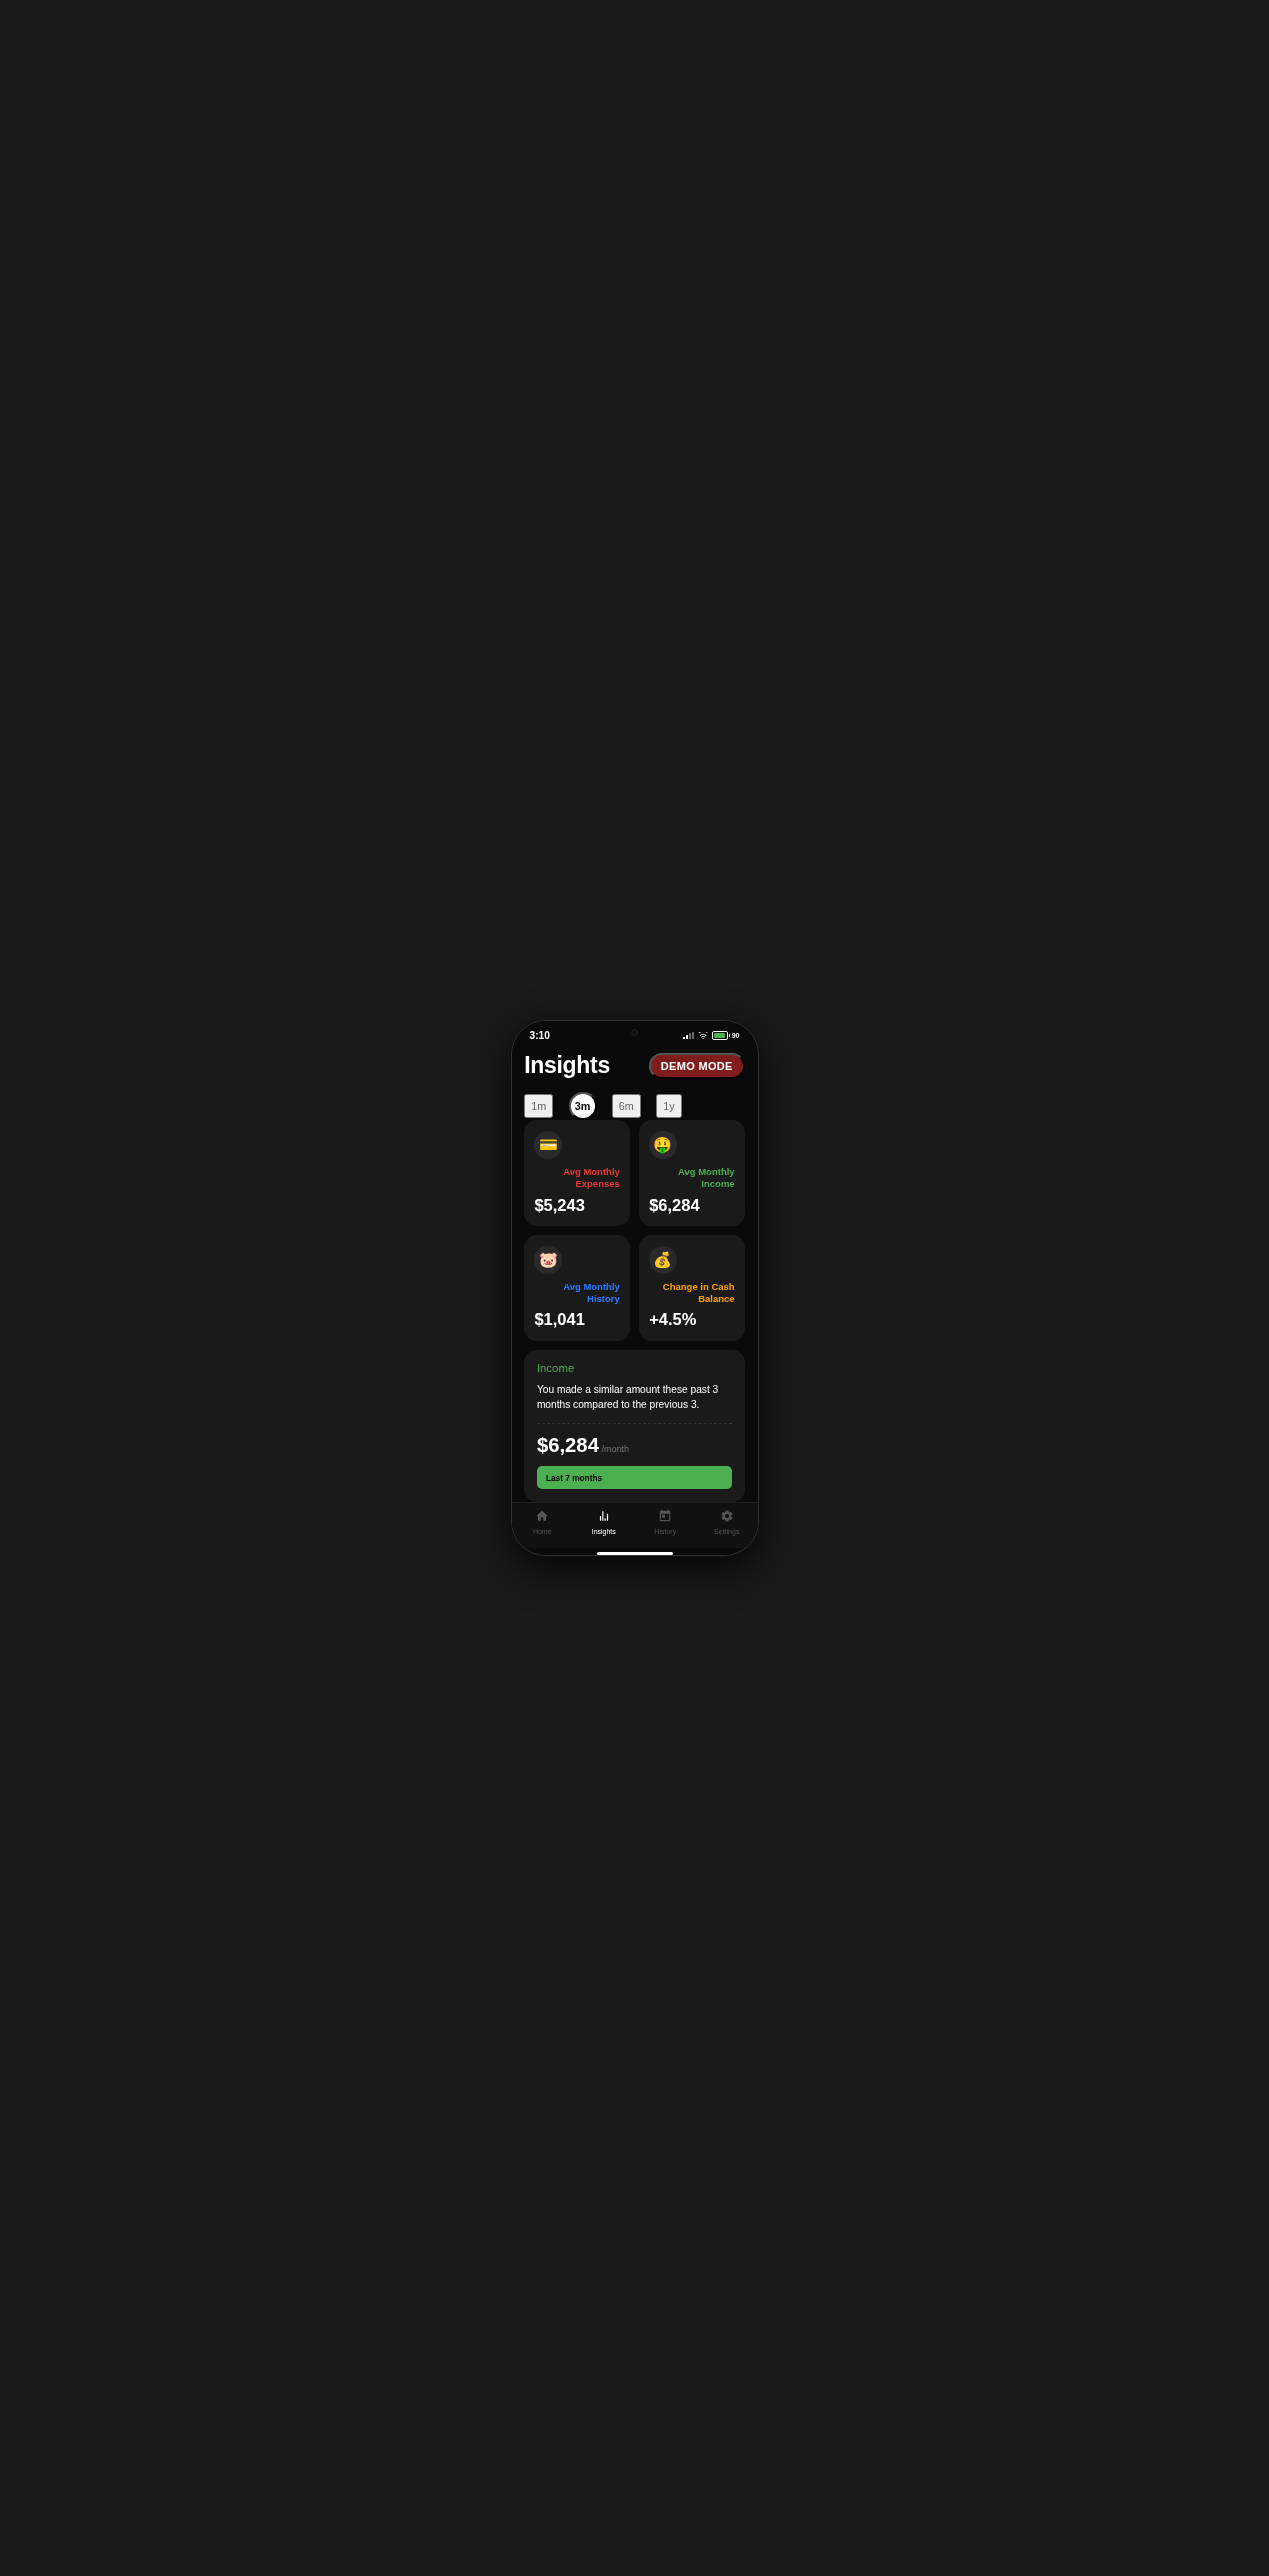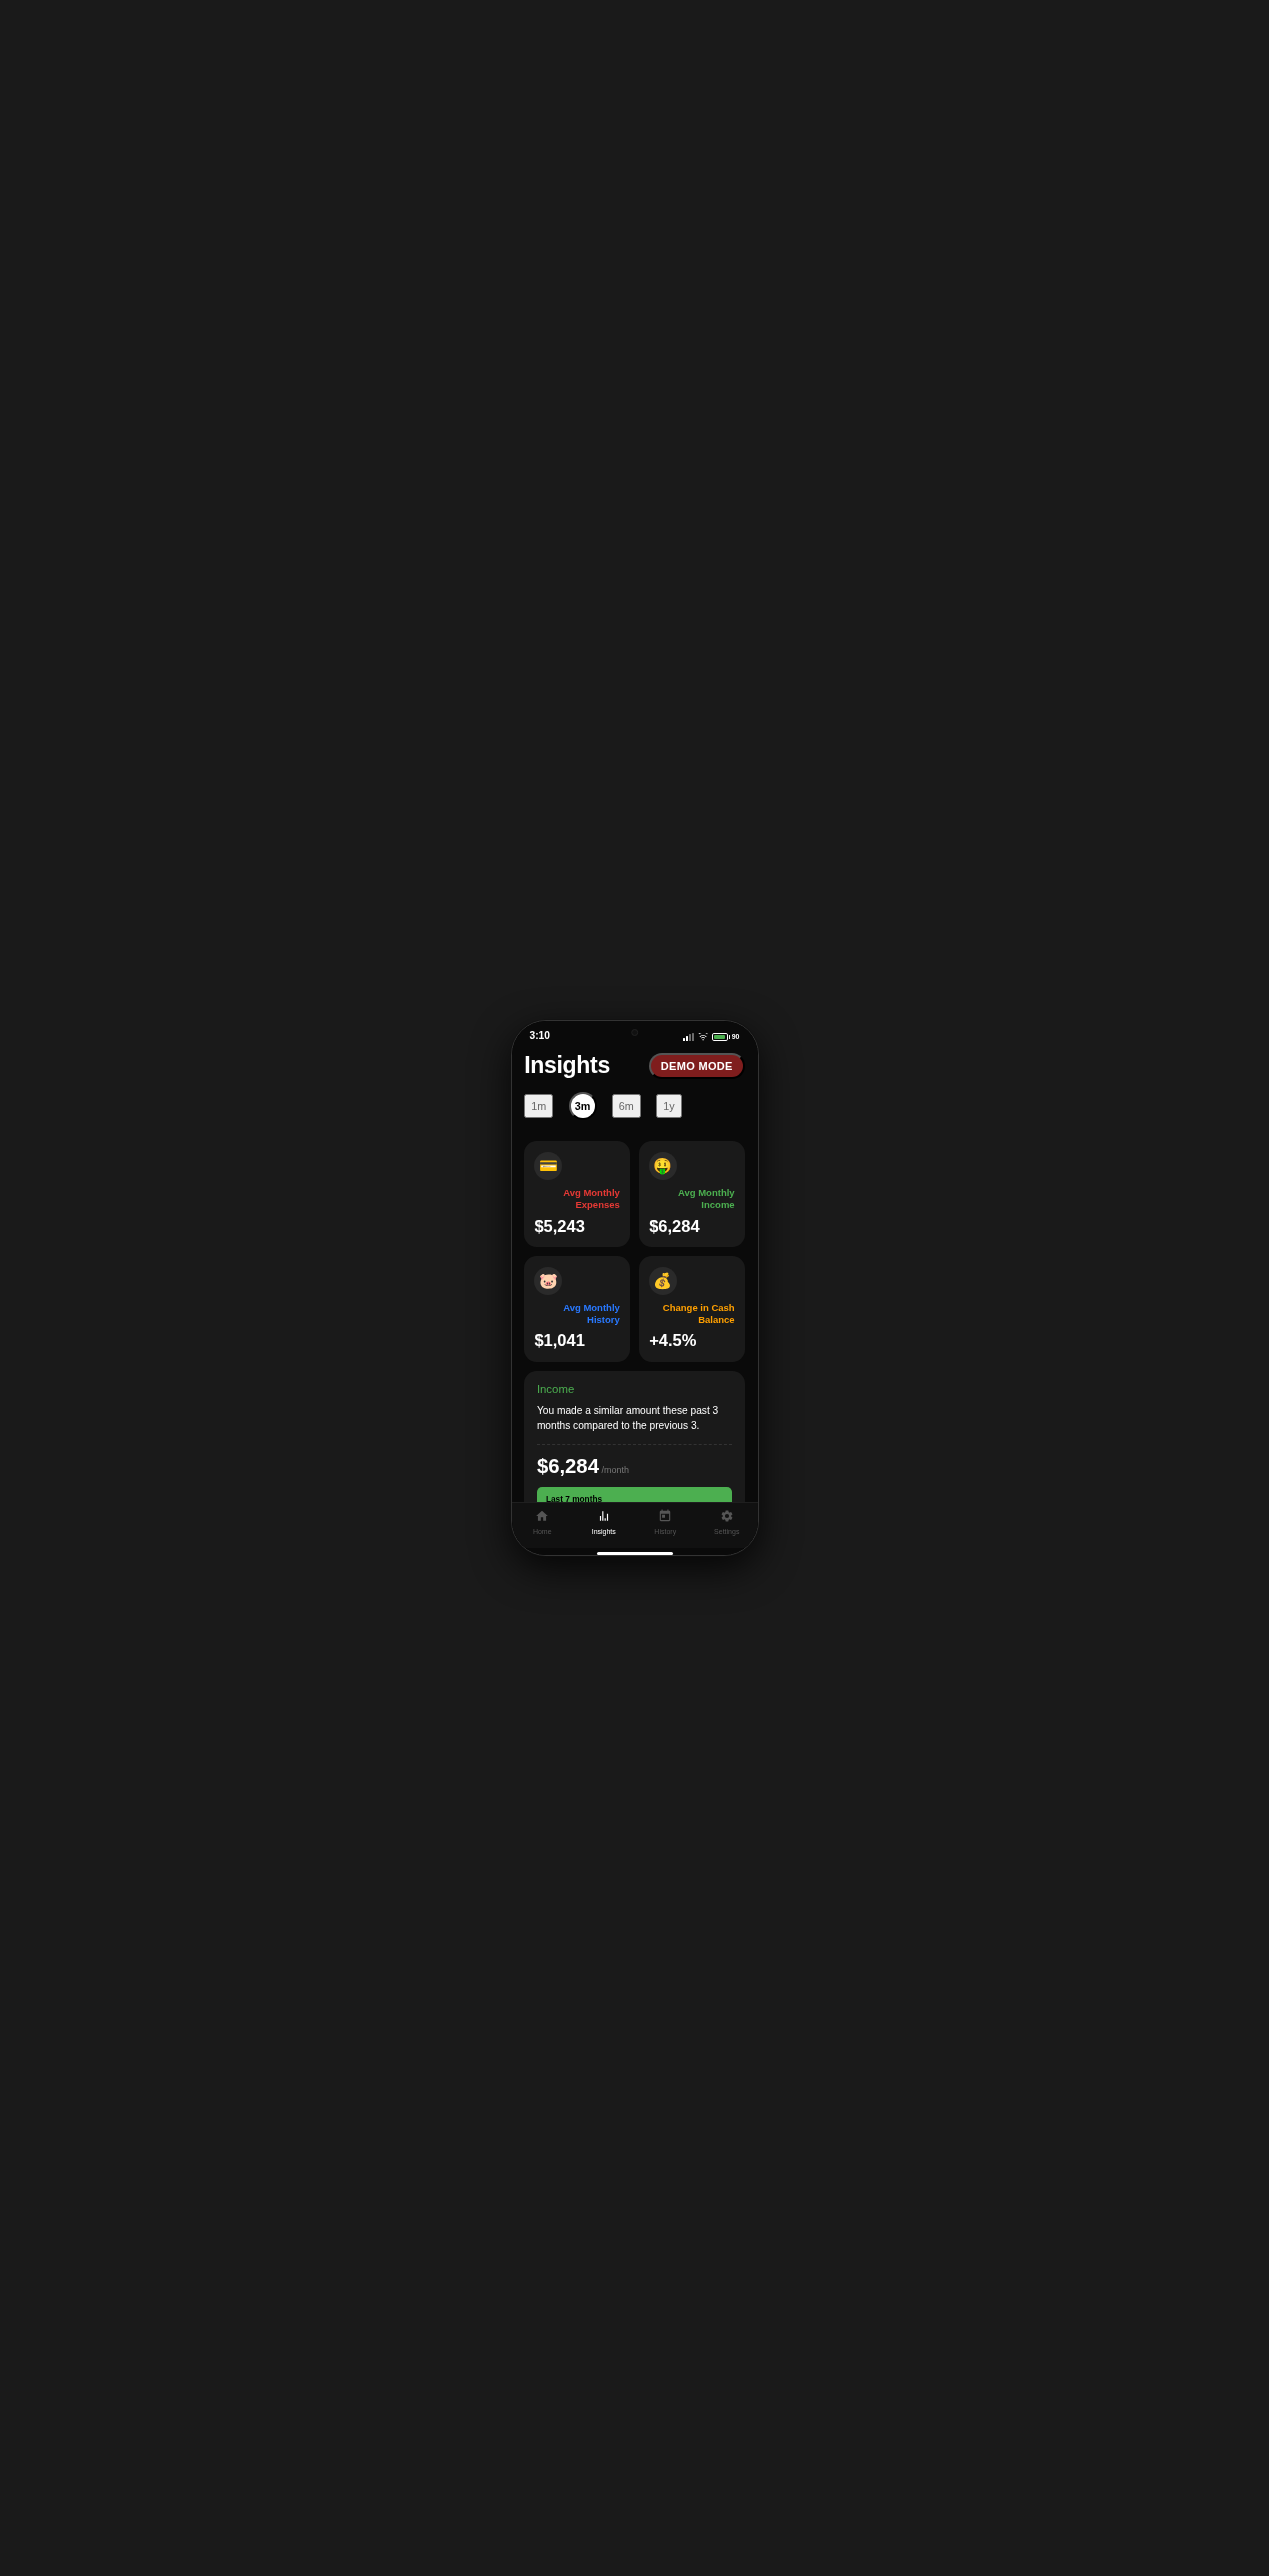--- a/index.html
+++ b/index.html
@@ -35,21 +35,21 @@
       border-radius: 34px;
       overflow: hidden;
       display: flex;
       flex-direction: column;
     }
 
     
     .status-bar {
       display: flex;
       justify-content: space-between;
-      align-items: flex-end;
+      align-items: center;
       padding: 9px 18px 5.1px;
       flex-shrink: 0;
     }
 
     .status-time {
       color: #fff;
       font-size: 10.2px;
       font-weight: 600;
     }
 
@@ -153,21 +153,21 @@
       padding: 5.1px 10.2px;
       border-radius: 16px;
       letter-spacing: 0.3px;
     }
 
     
     .time-tabs {
       display: flex;
       align-items: center;
       gap: 15.2px;
-      margin-bottom: 21px;
+      margin-bottom: 0;
     }
 
     .time-tab {
       color: #666;
       font-size: 10.8px;
       font-weight: 500;
       cursor: pointer;
       padding: 3.8px 5.1px;
     }
 

